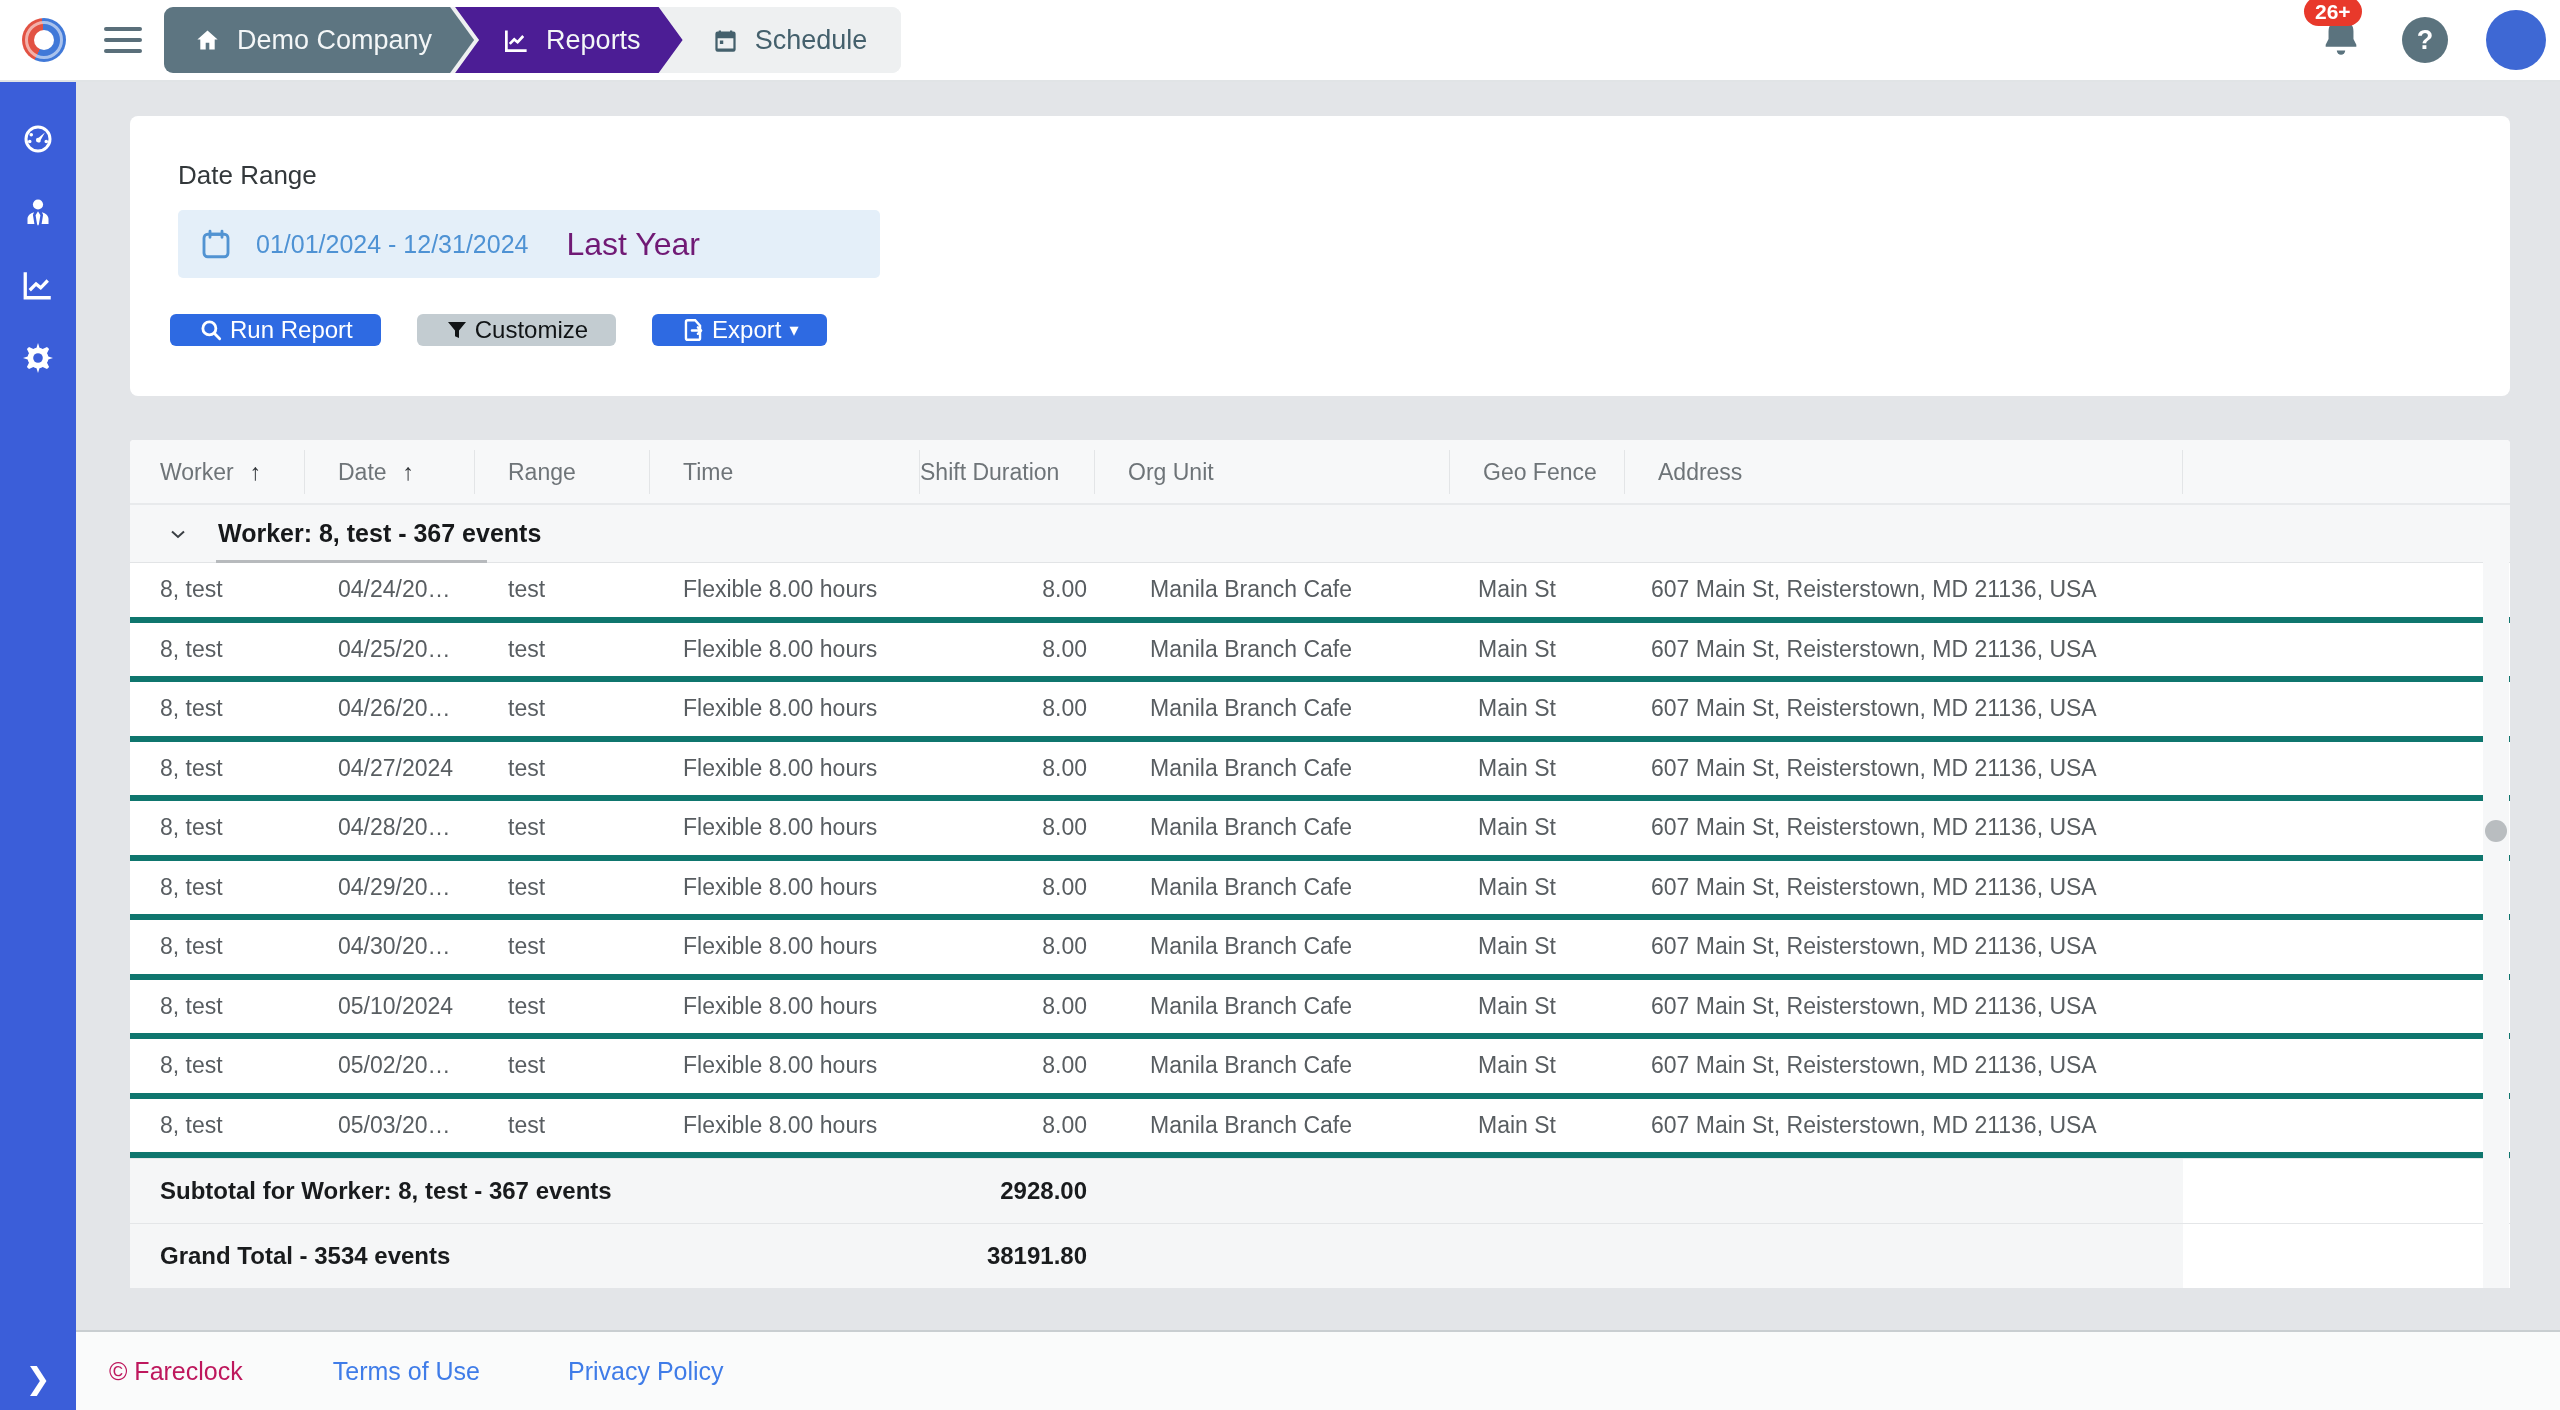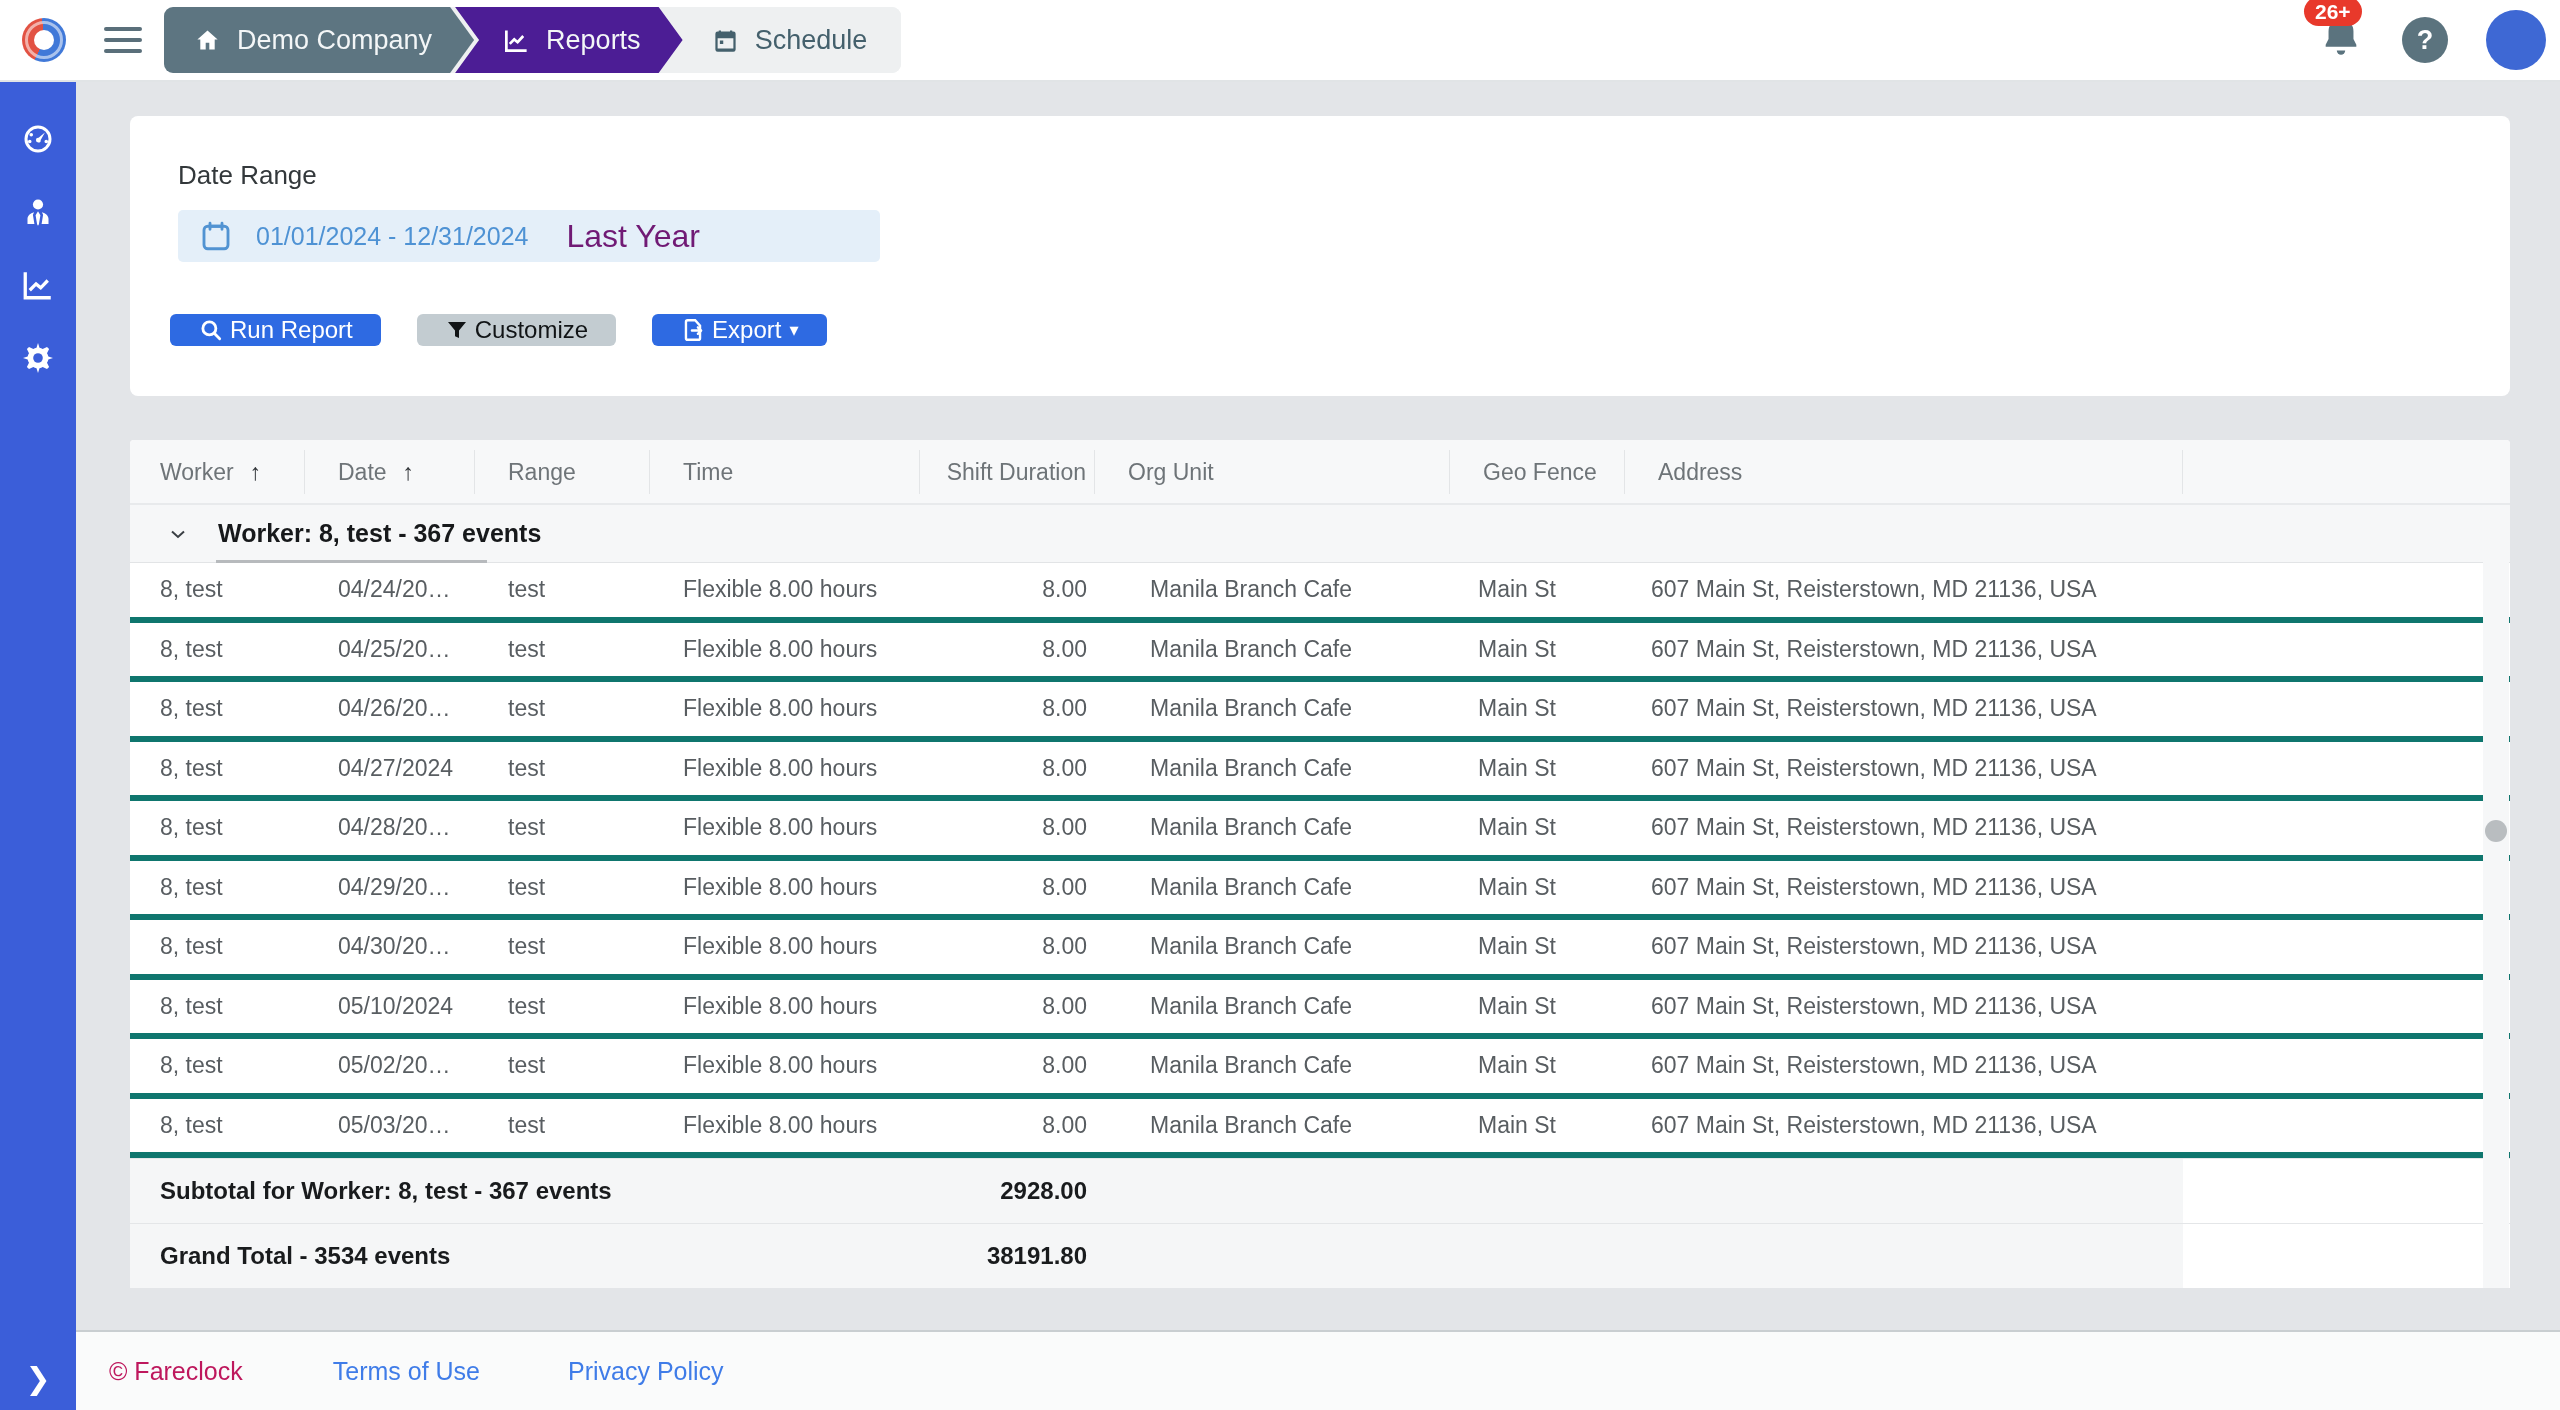--- a/index.html
+++ b/index.html
@@ -83,21 +83,21 @@
     cursor:pointer; line-height:1;
   }
 
   
   .filters-card {
     position:absolute; left:130px; top:116px; width:2380px; height:280px;
     background:#ffffff; border-radius:8px; z-index:5;
   }
   .filters-title { position:absolute; left:48px; top:44px; font-size:26px; color:#33383b; }
   .date-box {
-    position:absolute; left:48px; top:94px; width:702px; height:52px;
+    position:absolute; left:48px; top:94px; width:702px; height:68px;
     background:#e4eff9; border-radius:5px; display:flex; align-items:center;
     padding-left:20px; cursor:pointer;
   }
   .date-value { font-size:25px; color:#4e92d4; margin-left:22px; }
   .date-preset { font-size:32px; color:#701a75; margin-left:38px; }
   .btn-row { position:absolute; left:40px; top:198px; display:flex; gap:36px; }
   .btn {
     height:32px; border:none; border-radius:6px; font-size:24px;
     font-family:inherit; display:flex; align-items:center; gap:6px;
     padding:16px 28px; cursor:pointer;
@@ -113,21 +113,21 @@
   }
   .grid-cols { display:grid; grid-template-columns:175px 170px 175px 270px 175px 355px 175px 558px 1fr; }
   .thead {
     height:65px; background:#f7f8f9; border-bottom:2px solid #e8eaec;
     align-items:center; font-size:23px; color:#6e7478;
     border-radius:4px 4px 0 0;
   }
   .th { padding-left:33px; height:44px; line-height:44px; border-right:1px solid #e3e5e7;
         white-space:nowrap; overflow:hidden; cursor:pointer; }
   .th:first-child { padding-left:30px; }
-  .th-dur { text-align:right; padding-right:8px; padding-left:0; }
+  .th-dur { text-align:left; padding-right:8px; padding-left:0; }
   .th-empty { border-right:none; cursor:default; }
   .sort-arrow { color:#303438; margin-left:16px; font-size:23px; }
 
   .group-row {
     height:58px; background:#f6f7f8; border-bottom:1px solid #e2e4e6;
     display:flex; align-items:center; position:relative;
   }
   .group-chevron { margin-left:36px; cursor:pointer; display:flex; align-items:center; }
   .group-label { margin-left:28px; font-weight:bold; font-size:25px; color:#17191b; }
   .group-underline {

